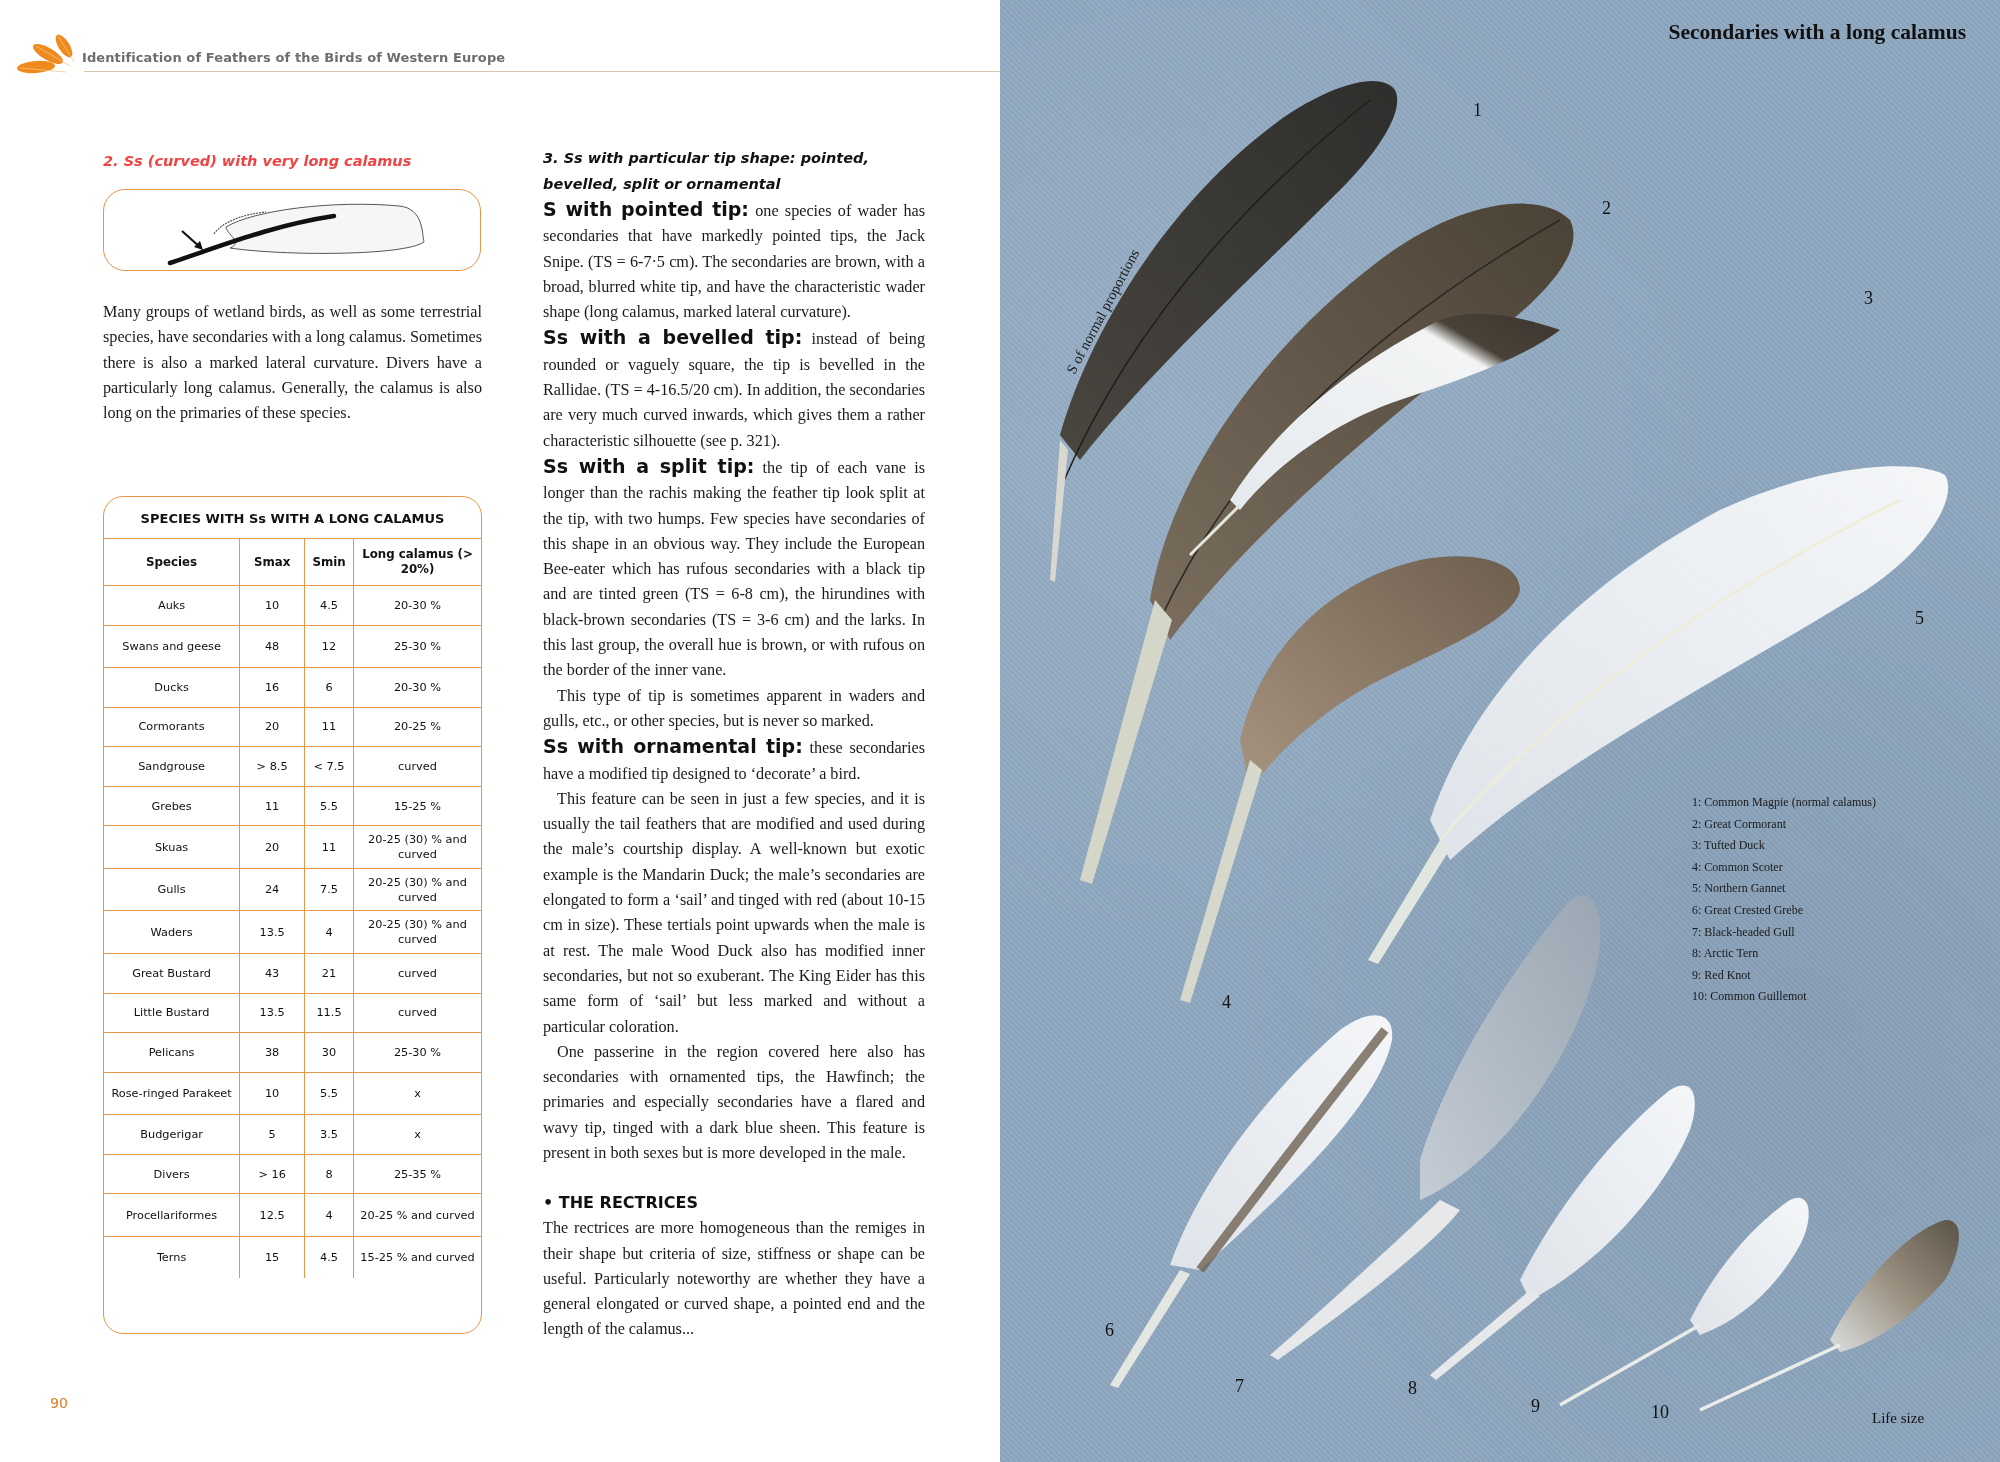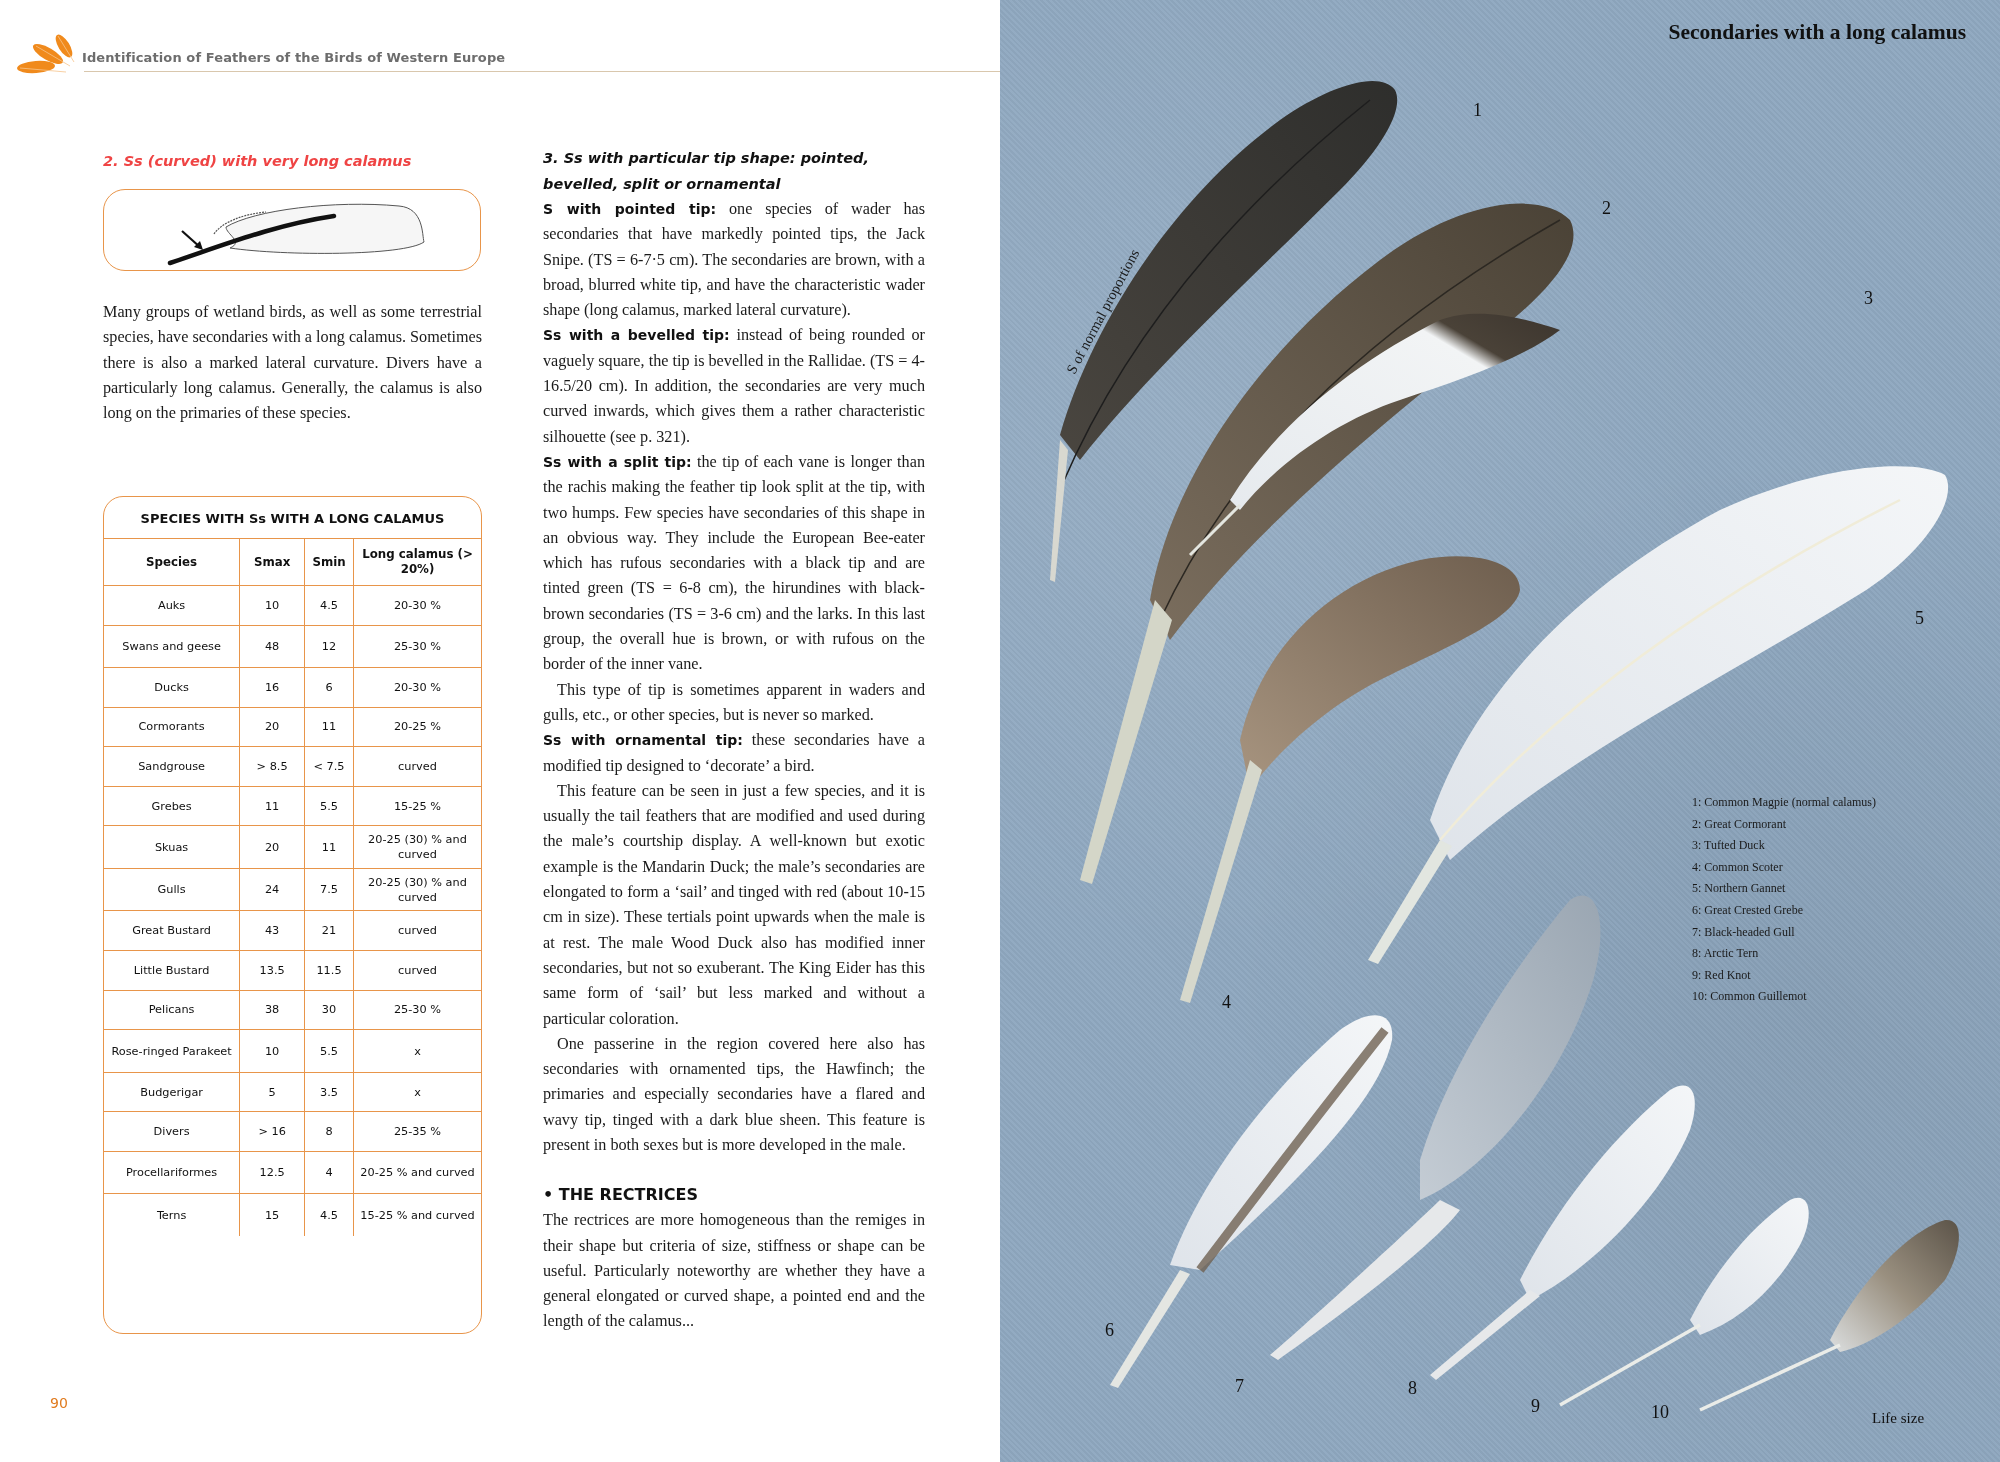--- a/index.html
+++ b/index.html
@@ -46,21 +46,21 @@
   .page-number { position: absolute; left: 50px; top: 1395px; font-family: "DejaVu Sans", sans-serif;
     font-size: 14px; color: #e07b1f; }
 
   
   .mid-col { position: absolute; left: 543px; top: 145px; width: 382px; }
   .mid-col p { margin: 0; font-family: "Liberation Serif", "DejaVu Serif", serif; font-size: 16.2px;
     line-height: 25.3px; color: #1a1a1a; text-align: justify; }
   .mid-col p.indent { text-indent: 14px; }
   .mid-col .h3 { font-family: "DejaVu Sans", sans-serif; font-weight: bold; font-style: italic;
     font-size: 14.5px; line-height: 26px; color: #111; }
-  .mid-col .lead { font-family: "DejaVu Sans", sans-serif; font-weight: bold; font-size: 14px; color: #111; }
+  .mid-col .lead { font-family: "DejaVu Sans", sans-serif; font-weight: bold; font-size: 19px; color: #111; }
   .mid-col .rect-head { margin-top: 24px; font-family: "DejaVu Sans", sans-serif; font-weight: bold;
     font-size: 16px; line-height: 26px; color: #111; }
 
   
   .plate-title { position: absolute; right: 34px; top: 20px; font-family: "Liberation Serif", "DejaVu Serif", serif;
     font-weight: bold; font-size: 21.5px; color: #111; }
   .feather-num { position: absolute; font-family: "Liberation Serif", "DejaVu Serif", serif; font-size: 18px; color: #111; }
   .rotated-note { position: absolute; left: 1078px; top: 360px; font-family: "Liberation Serif", "DejaVu Serif", serif;
     font-size: 14.5px; color: #1a1a1a; transform-origin: left bottom; transform: rotate(-62deg); white-space: nowrap; }
   .legend { position: absolute; left: 1692px; top: 792px; font-family: "Liberation Serif", "DejaVu Serif", serif;
@@ -159,20 +159,26 @@
             <td class="tall">11</td>
             <td class="tall">20-25 (30) % and curved</td>
           </tr>
           <tr>
             <td class="tall">Gulls</td>
             <td class="tall">24</td>
             <td class="tall">7.5</td>
             <td class="tall">20-25 (30) % and curved</td>
           </tr>
           <tr>
+            <td class="tall">Waders</td>
+            <td class="tall">13.5</td>
+            <td class="tall">4</td>
+            <td class="tall">20-25 (30) % and curved</td>
+          </tr>
+          <tr>
             <td>Great Bustard</td>
             <td>43</td>
             <td>21</td>
             <td>curved</td>
           </tr>
           <tr>
             <td>Little Bustard</td>
             <td>13.5</td>
             <td>11.5</td>
             <td>curved</td>

